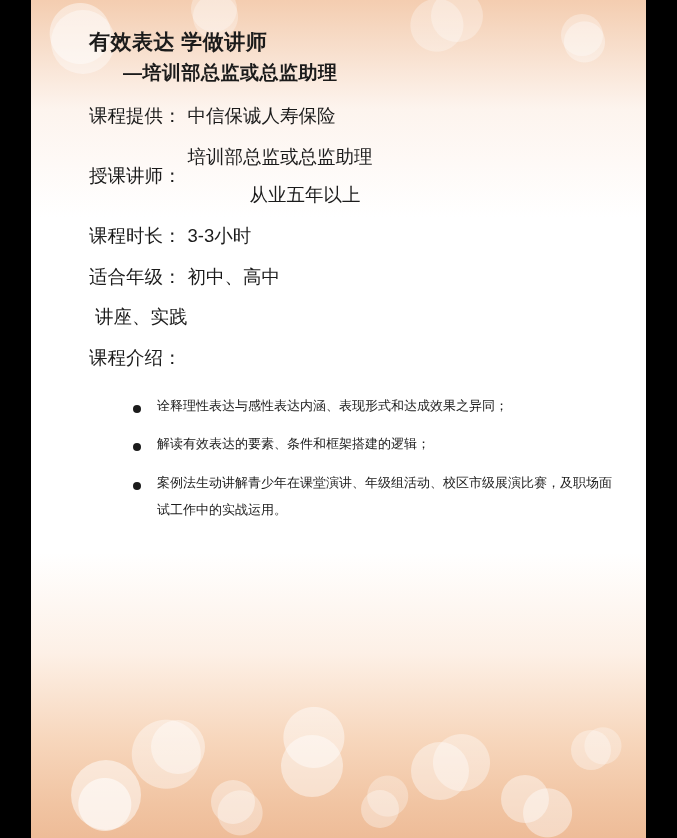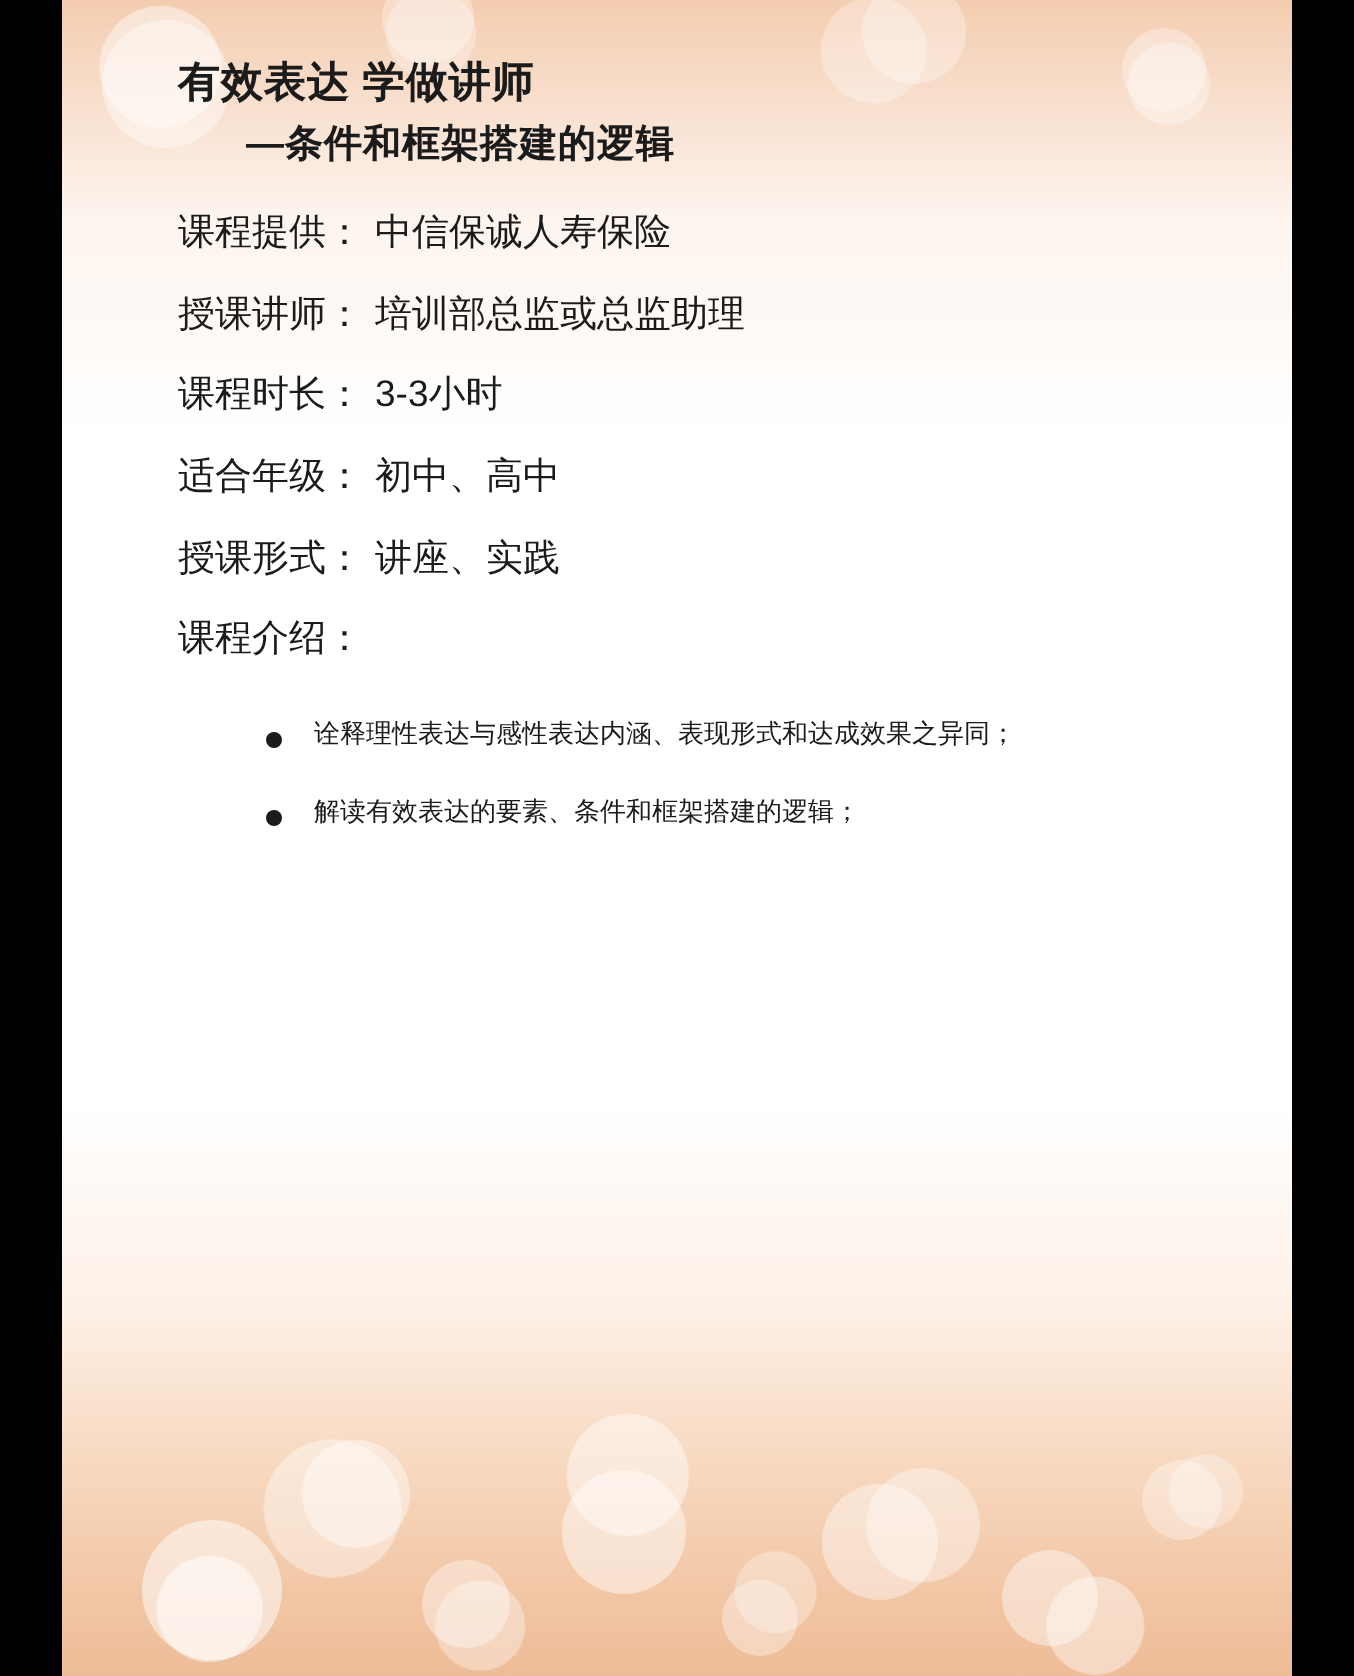--- a/index.html
+++ b/index.html
@@ -157,58 +157,62 @@
     <div class="bokeh" style="left:540px; top:730px; width:40px; height:40px; background:rgba(255,255,255,0.34);"></div>
     <div class="bokeh" style="left:20px; top:10px; width:64px; height:64px; background:rgba(255,255,255,0.40);"></div>
     <div class="bokeh" style="left:160px; top:-14px; width:46px; height:46px; background:rgba(255,255,255,0.30);"></div>
     <div class="bokeh" style="left:400px; top:-10px; width:52px; height:52px; background:rgba(255,255,255,0.30);"></div>
     <div class="bokeh" style="left:530px; top:14px; width:42px; height:42px; background:rgba(255,255,255,0.32);"></div>
 
     <div class="content">
 
       <div class="title-block">
         <div class="title-line1">有效表达 学做讲师</div>
-        <div class="title-line2">—条件和框架搭建的逻辑</div>
+        <div class="title-line2">—培训部总监或总监助理</div>
       </div>
 
       <div class="field-row">
         <span class="field-label">课程提供：</span>
         <span class="field-value">中信保诚人寿保险</span>
       </div>
 
       <div class="field-row">
         <span class="field-label">授课讲师：</span>
         <span class="field-value">
           <span>培训部总监或总监助理</span>
+          <span class="sub">从业五年以上</span>
         </span>
       </div>
 
       <div class="field-row">
         <span class="field-label">课程时长：</span>
         <span class="field-value">3-3小时</span>
       </div>
 
       <div class="field-row">
         <span class="field-label">适合年级：</span>
         <span class="field-value">初中、高中</span>
       </div>
 
       <div class="field-row">
-        <span class="field-label">授课形式：</span>
         <span class="field-value">讲座、实践</span>
       </div>
 
       <div class="intro-row">课程介绍：</div>
 
       <ul class="bullets">
         <li>
           <span class="dot"></span>
           <span>诠释理性表达与感性表达内涵、表现形式和达成效果之异同；</span>
         </li>
         <li>
           <span class="dot"></span>
           <span>解读有效表达的要素、条件和框架搭建的逻辑；</span>
         </li>
+        <li>
+          <span class="dot"></span>
+          <span>案例法生动讲解青少年在课堂演讲、年级组活动、校区市级展演比赛，及职场面试工作中的实战运用。</span>
+        </li>
       </ul>
 
     </div>
   </div>
 </div>
 
 </body></html>

